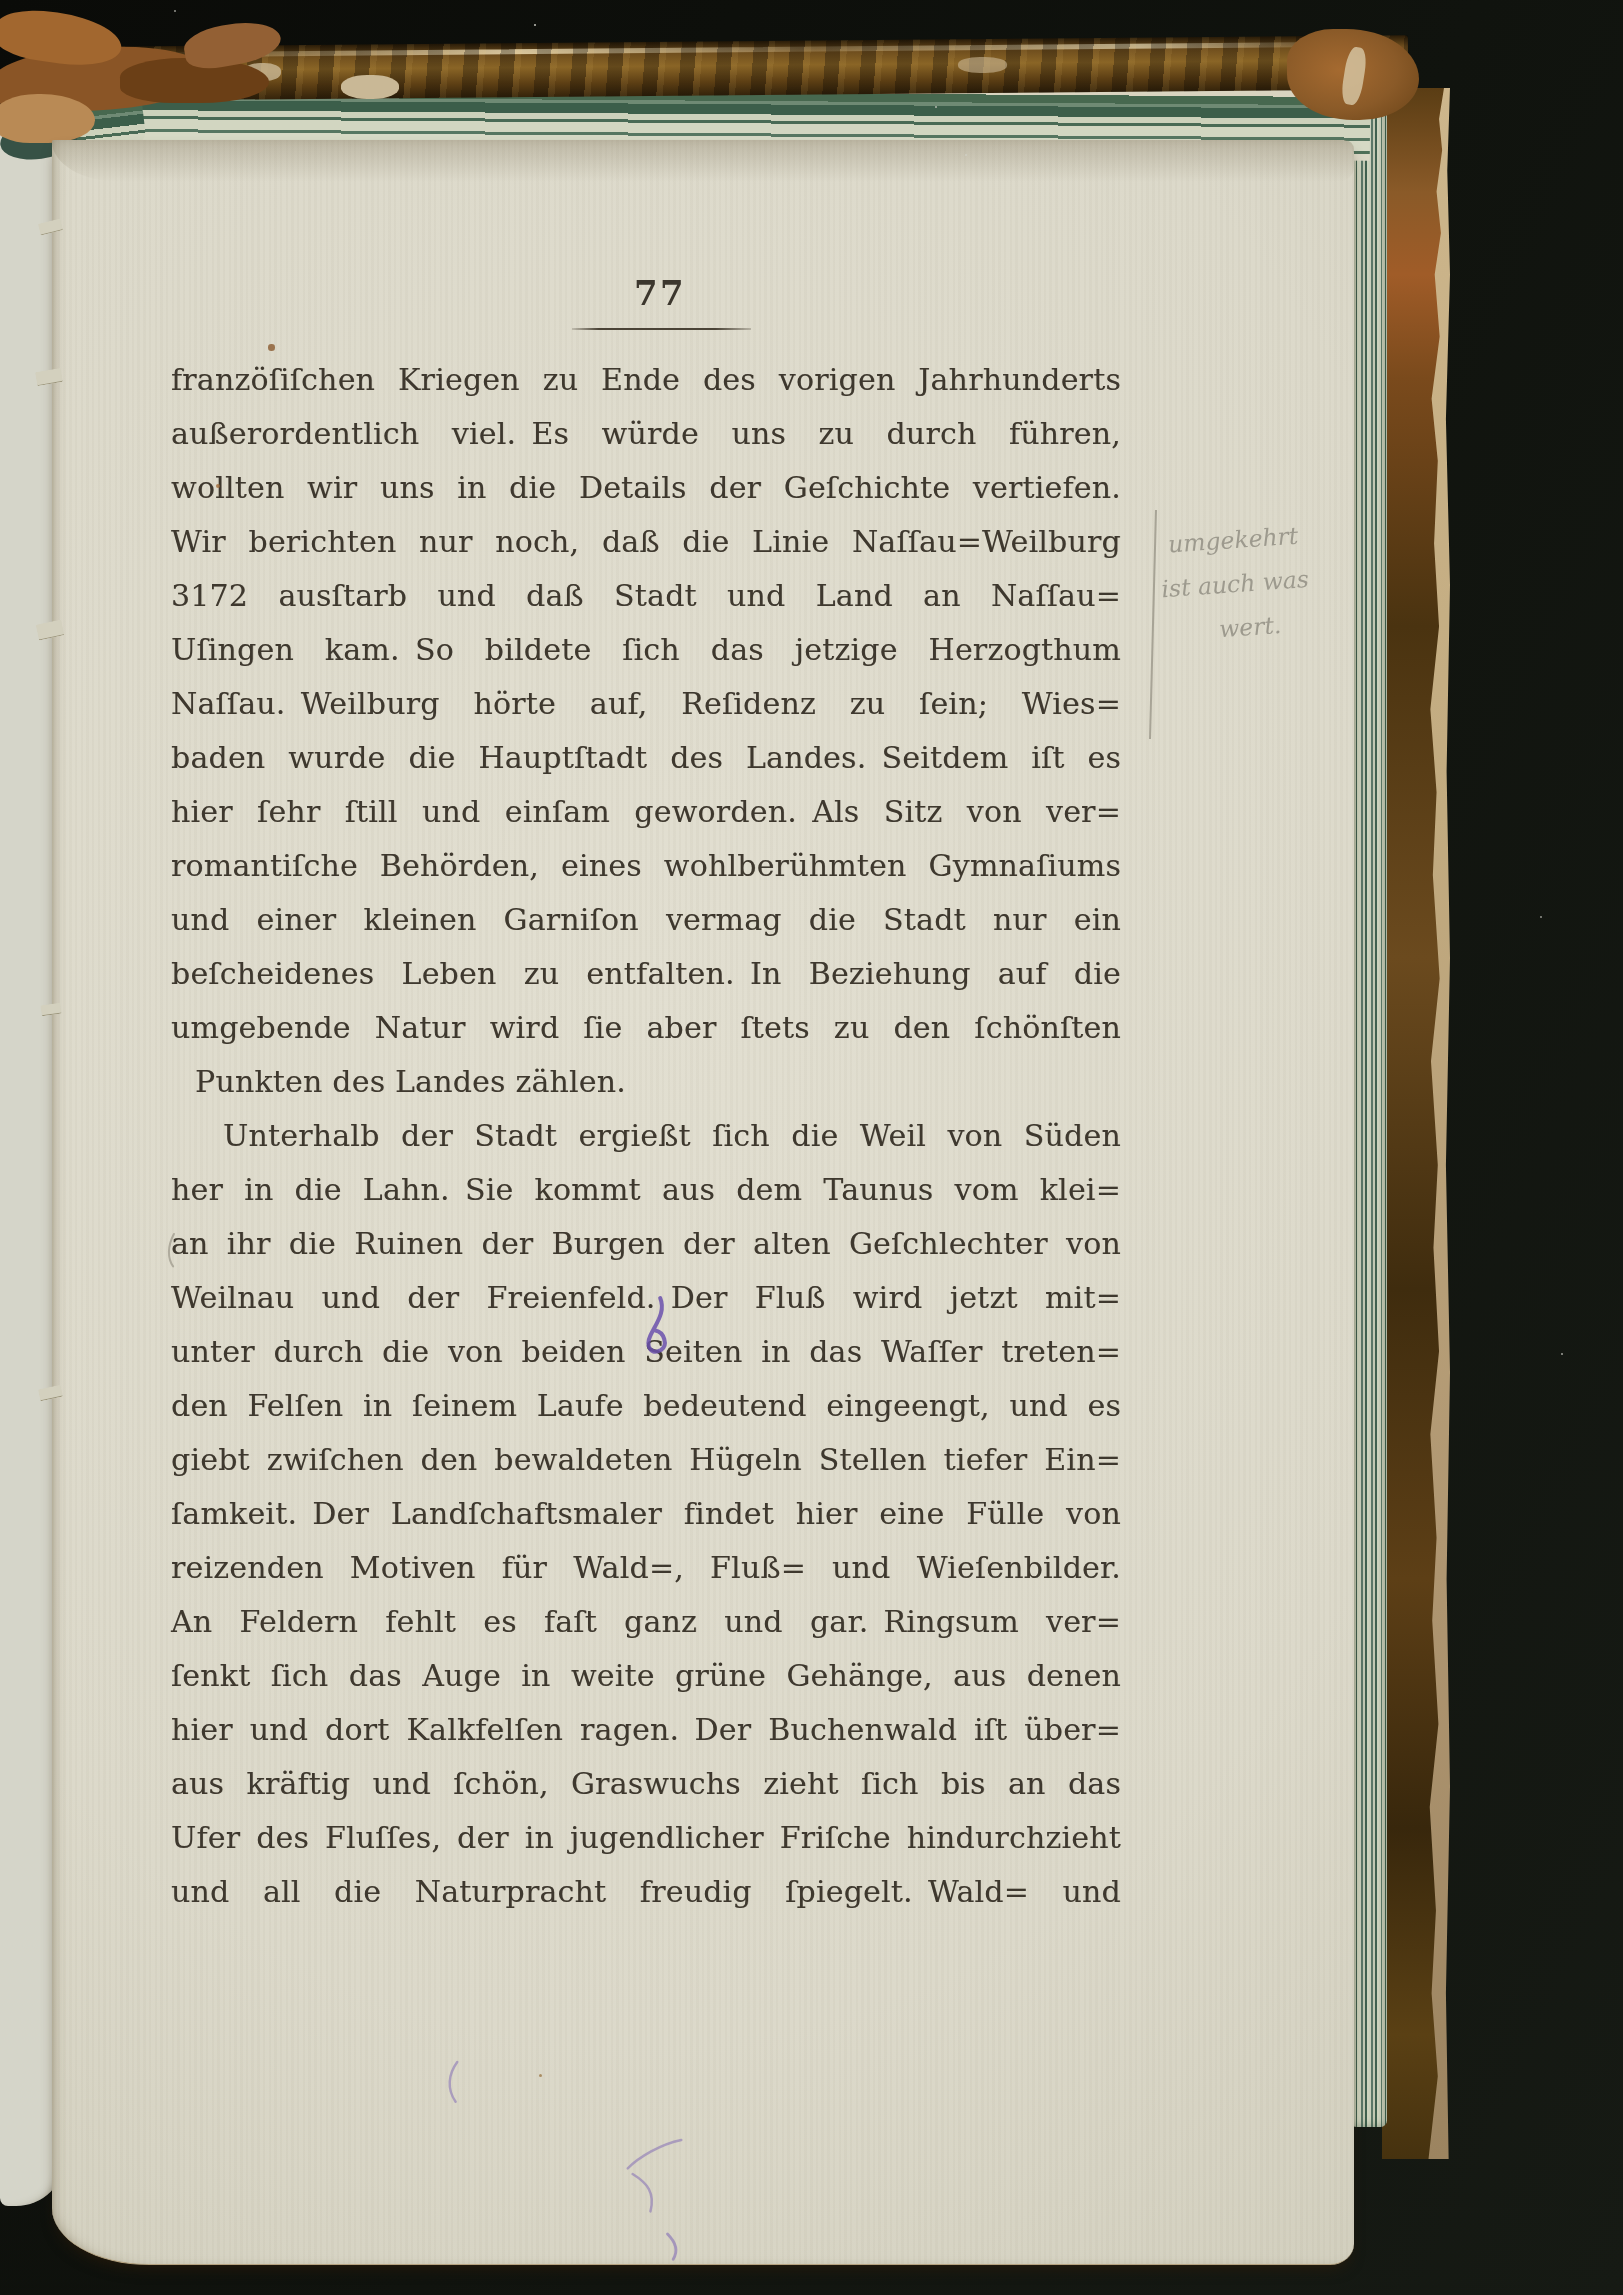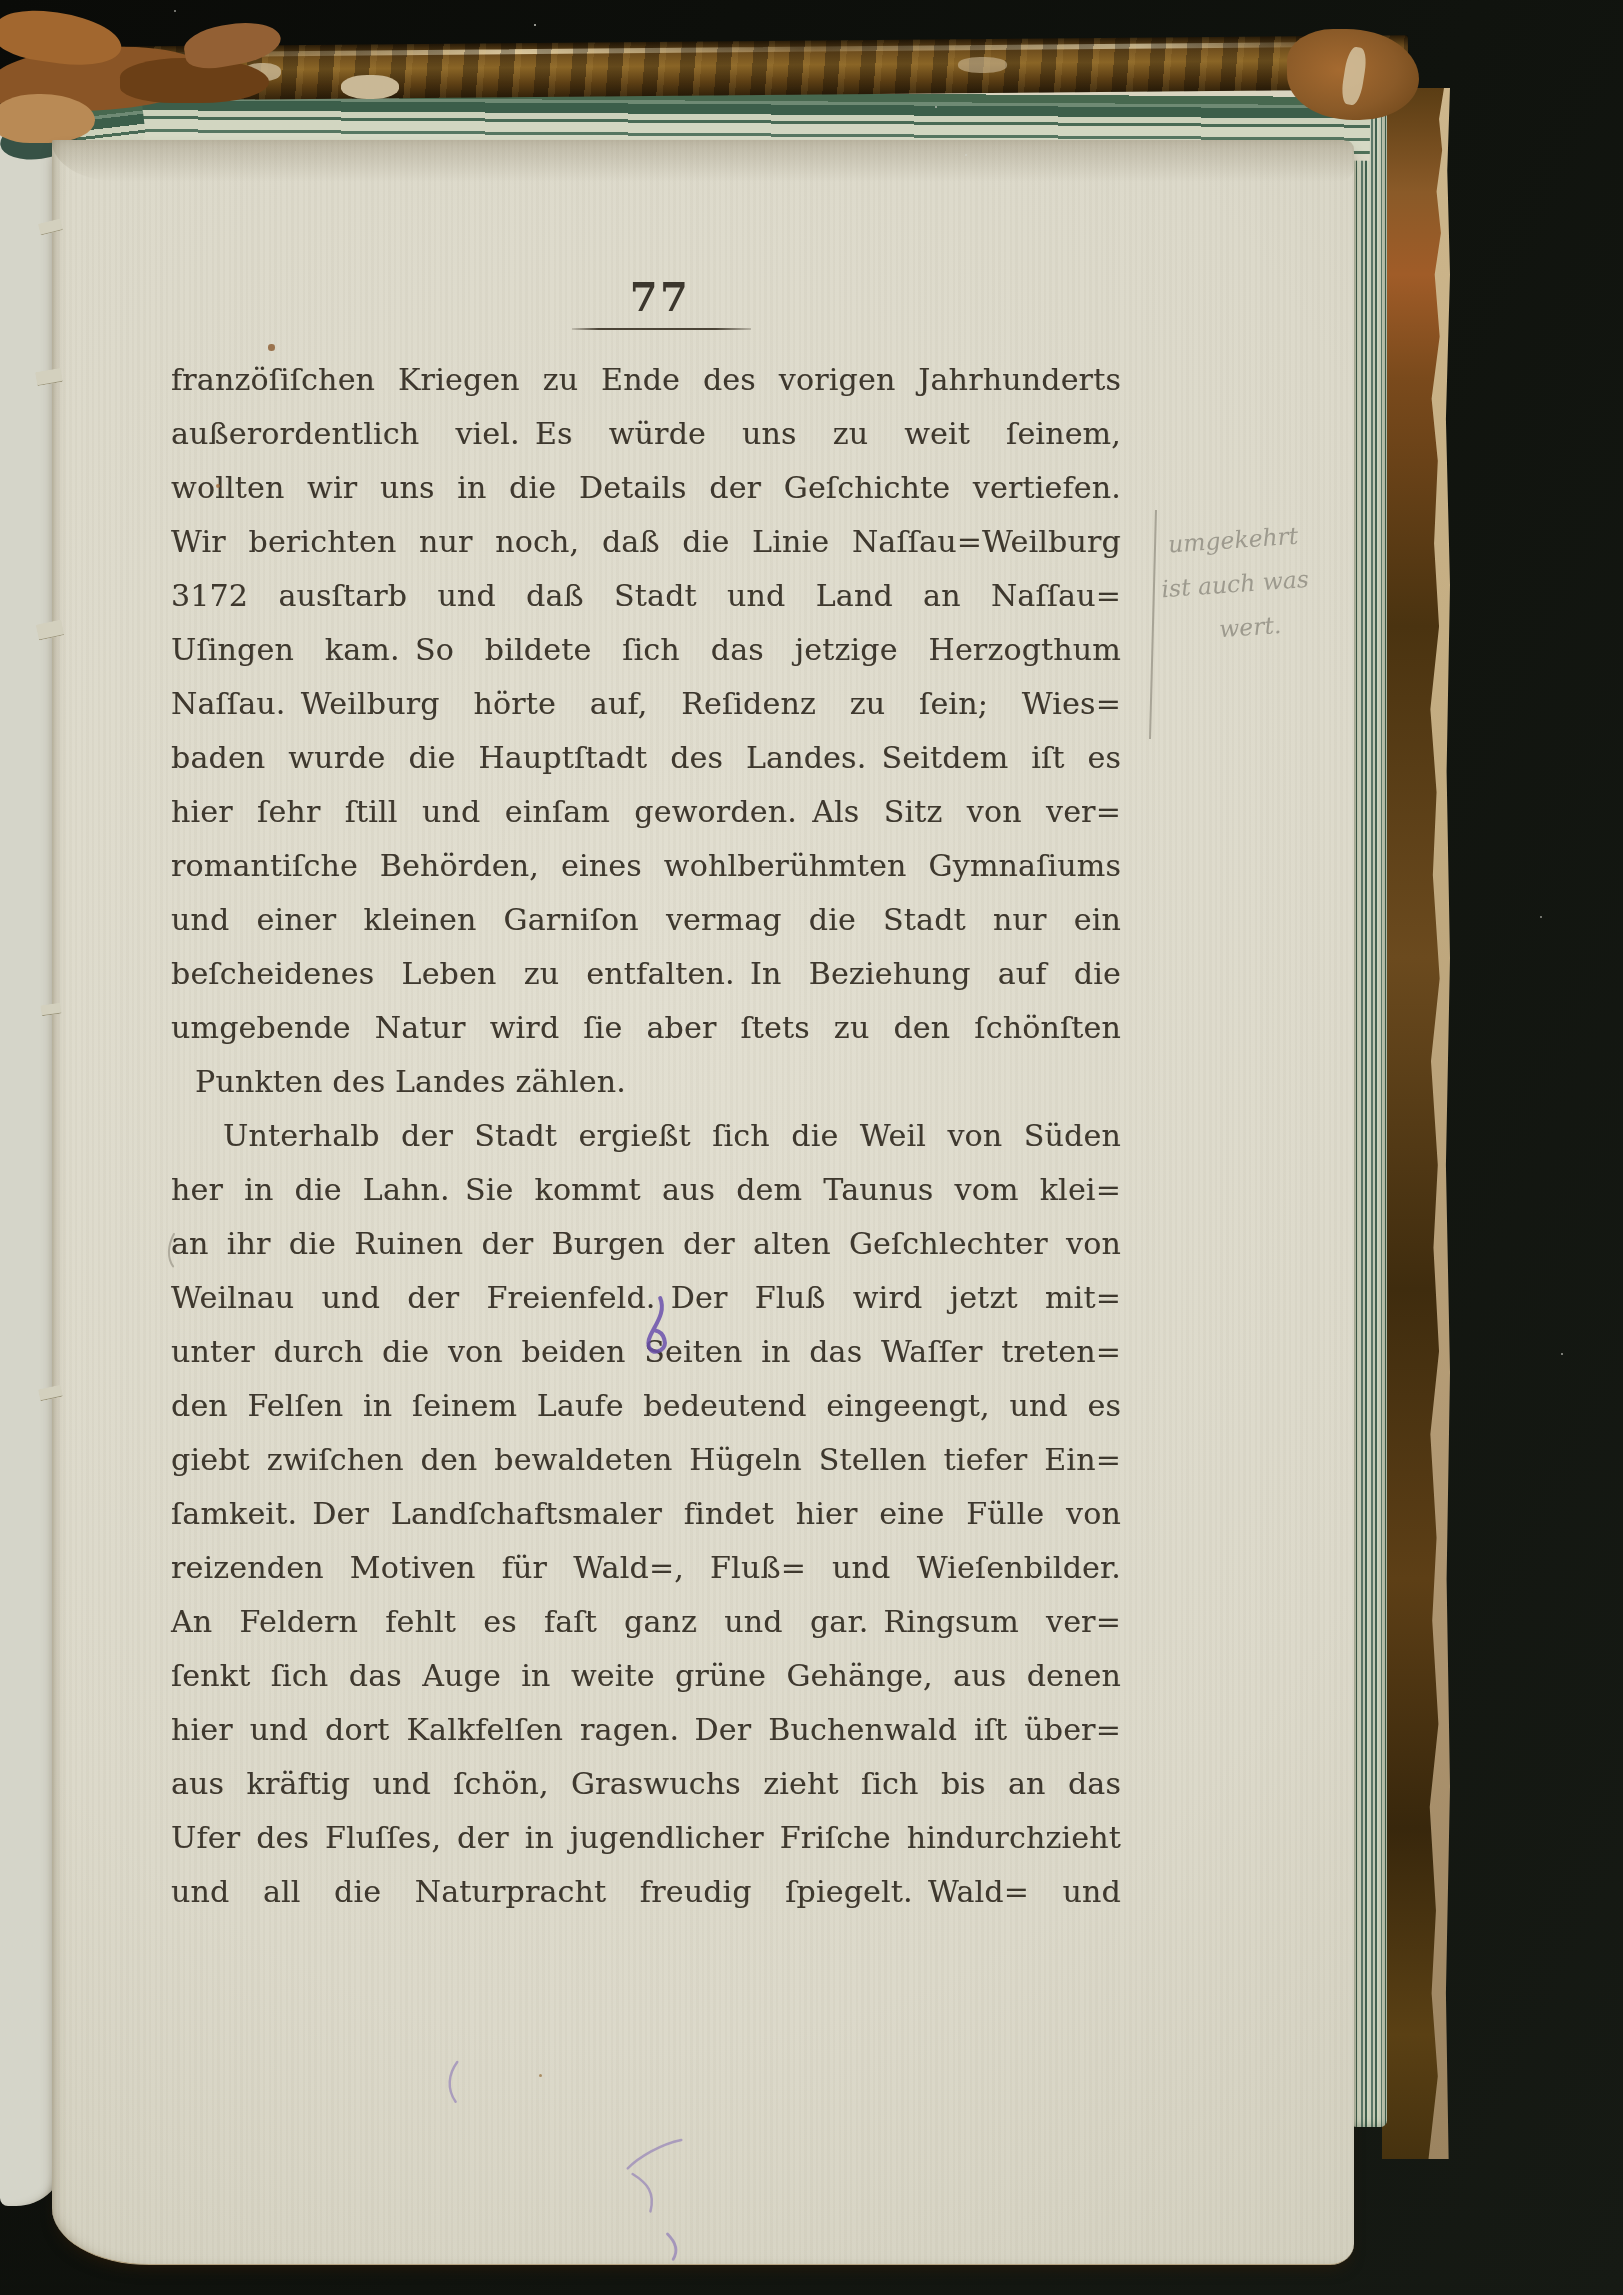--- a/index.html
+++ b/index.html
@@ -49,21 +49,21 @@
     border-bottom:1.6px solid #b5a27f;
     box-shadow:0 8px 14.6px -6.5px rgba(50,30,10,.7), inset 8px 0 13px -7.3px rgba(100,85,55,.55);}
   .page-main::before{content:"";position:absolute;left:0;top:0;width:100%;height:42px;
     background:linear-gradient(180deg,rgba(140,130,105,.38),rgba(140,130,105,0));border-radius:inherit;}
   .page-main::after{content:"";position:absolute;inset:0;border-radius:inherit;
     background:repeating-linear-gradient(90deg,rgba(120,110,85,.045) 0 2.4px,transparent 2.4px 5.7px);}
   .notch{position:absolute;background:#d3d0be;border-bottom:1.6px solid rgba(110,100,70,.55);border-radius:1.6px;}
 
   
   .pagenum{position:absolute;left:185px;top:273px;width:950px;text-align:center;
-    font-size:40px;font-weight:bold;letter-spacing:2.4px;color:#3c372e;}
+    font-size:34px;font-weight:bold;letter-spacing:2.4px;color:#3c372e;}
   .pagerule{position:absolute;left:572px;top:328px;width:179px;height:2.4px;
     background:linear-gradient(90deg,rgba(70,63,50,.2),#4a4336 15%,#4a4336 80%,rgba(70,63,50,.25));}
   .textblock{position:absolute;left:171px;top:362px;width:950px;color:#3e382e;
     font-size:30px;letter-spacing:0.2px;text-shadow:0.3px 0.3px 0 rgba(62,56,46,.32);}
   .ln{height:54px;text-align:justify;text-align-last:justify;white-space:nowrap;}
   .ln.end{text-align-last:left;margin-left:24px;}
   .ln.indent{text-indent:52px;}
 
   
   .pencil-line{position:absolute;left:1152px;top:510px;width:1.6px;height:229px;
@@ -107,21 +107,21 @@
   <div class="notch" style="left:39px;top:221px;width:23px;height:11.4px;transform:rotate(-14deg);"></div>
   <div class="notch" style="left:36px;top:370px;width:26px;height:13px;transform:rotate(-10deg);"></div>
   <div class="notch" style="left:37px;top:622px;width:26px;height:14.6px;transform:rotate(-12deg);"></div>
   <div class="notch" style="left:41px;top:1004px;width:19.5px;height:9.7px;transform:rotate(-8deg);"></div>
   <div class="notch" style="left:39px;top:1387px;width:23px;height:11.4px;transform:rotate(-12deg);"></div>
 
   <div class="pagenum">77</div>
   <div class="pagerule"></div>
   <div class="textblock">
       <div class="ln">franzöſiſchen Kriegen zu Ende des vorigen Jahrhunderts</div>
-      <div class="ln">außerordentlich viel. Es würde uns zu weit ſeinem,</div>
+      <div class="ln">außerordentlich viel. Es würde uns zu durch führen,</div>
       <div class="ln">wollten wir uns in die Details der Geſchichte vertiefen.</div>
       <div class="ln">Wir berichten nur noch, daß die Linie Naſſau=Weilburg</div>
       <div class="ln">3172 ausſtarb und daß Stadt und Land an Naſſau=</div>
       <div class="ln">Uſingen kam. So bildete ſich das jetzige Herzogthum</div>
       <div class="ln">Naſſau. Weilburg hörte auf, Reſidenz zu ſein; Wies=</div>
       <div class="ln">baden wurde die Hauptſtadt des Landes. Seitdem iſt es</div>
       <div class="ln">hier ſehr ſtill und einſam geworden. Als Sitz von ver=</div>
       <div class="ln">romantiſche Behörden, eines wohlberühmten Gymnaſiums</div>
       <div class="ln">und einer kleinen Garniſon vermag die Stadt nur ein</div>
       <div class="ln">beſcheidenes Leben zu entfalten. In Beziehung auf die</div>

